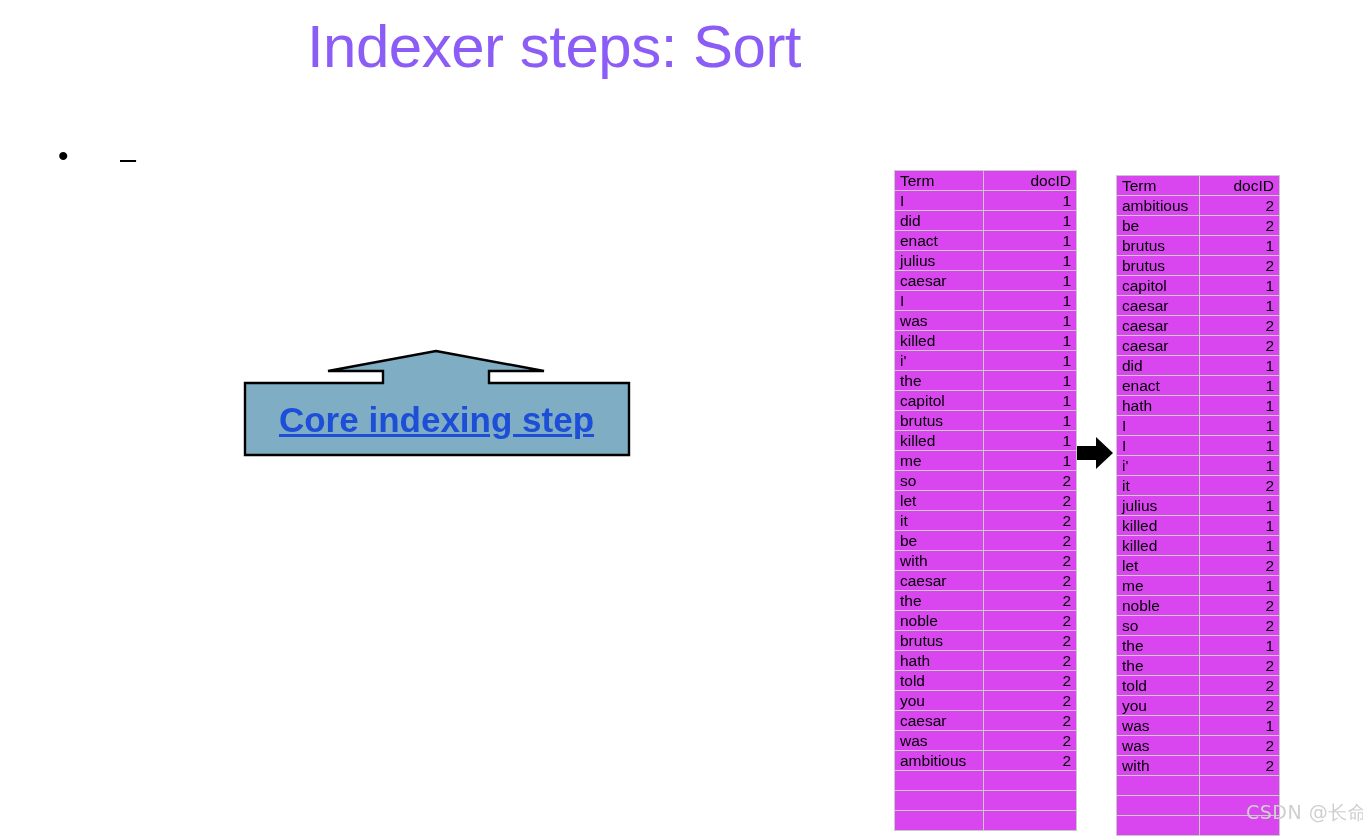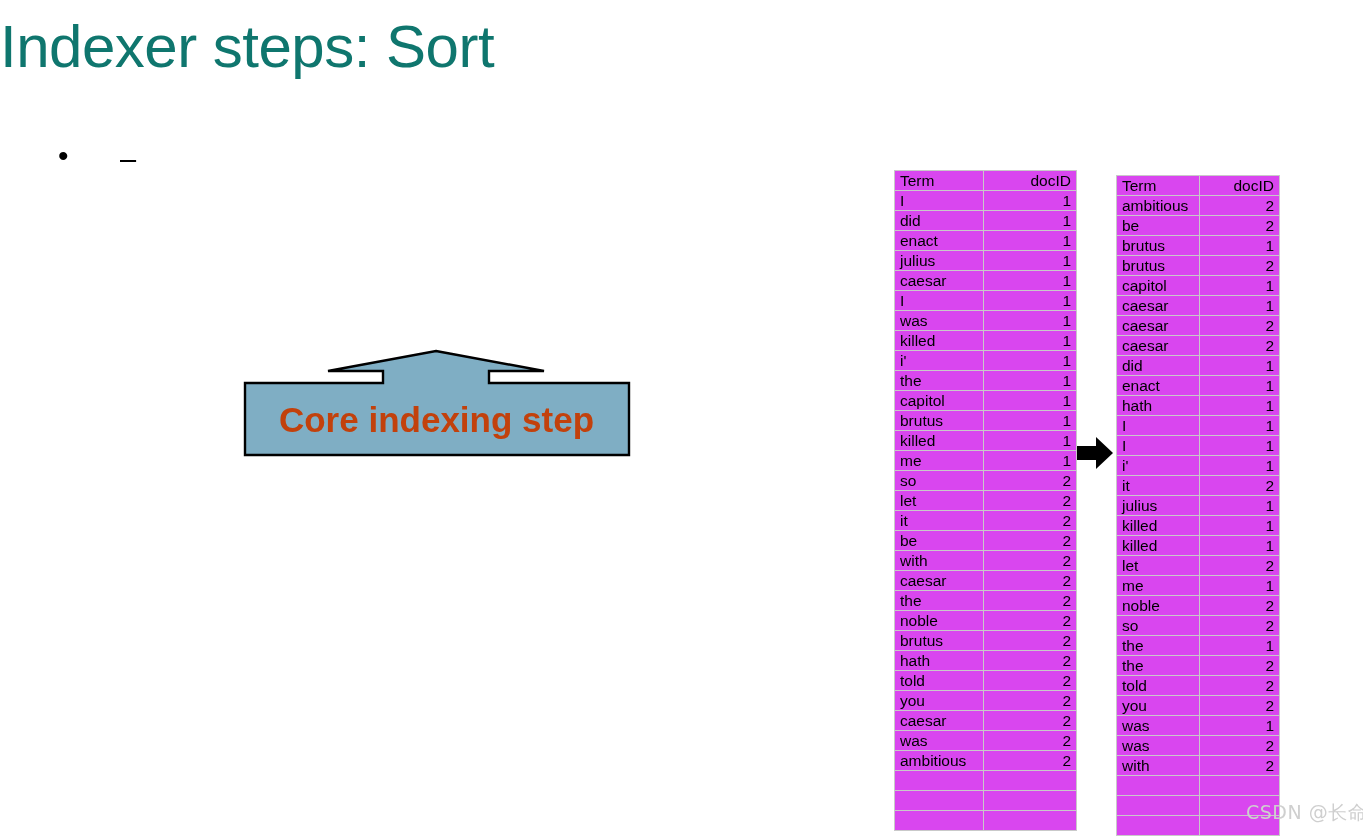--- a/index.html
+++ b/index.html
@@ -15,26 +15,26 @@
     font-family: "Liberation Sans", sans-serif;
     color: #000000;
   }
 
   
   #slide-title {
     position: absolute;
     top: 14px;
     left: 0;
     width: 1108px;
-    text-align: left;
+    text-align: center;
     font-size: 60px;
     font-weight: 400;
     line-height: 1.1;
     letter-spacing: -0.5px;
-    color: #0f766e;
+    color: #8b5cf6;
     white-space: nowrap;
   }
 
   
   #bullets {
     position: absolute;
     top: 138px;
     left: 52px;
     width: 760px;
   }
@@ -87,23 +87,24 @@
     position: absolute;
     left: 0;
     top: 37px;
     width: 387px;
     height: 73px;
     display: flex;
     align-items: center;
     justify-content: center;
     font-size: 35px;
     font-weight: bold;
-    color: #c2410c;
+    color: #1d4ed8;
     white-space: nowrap;
     letter-spacing: 0px;
+    text-decoration: underline;
   }
 
   
   #transition-arrow {
     position: absolute;
     left: 1076px;
     top: 436px;
     width: 38px;
     height: 34px;
   }

